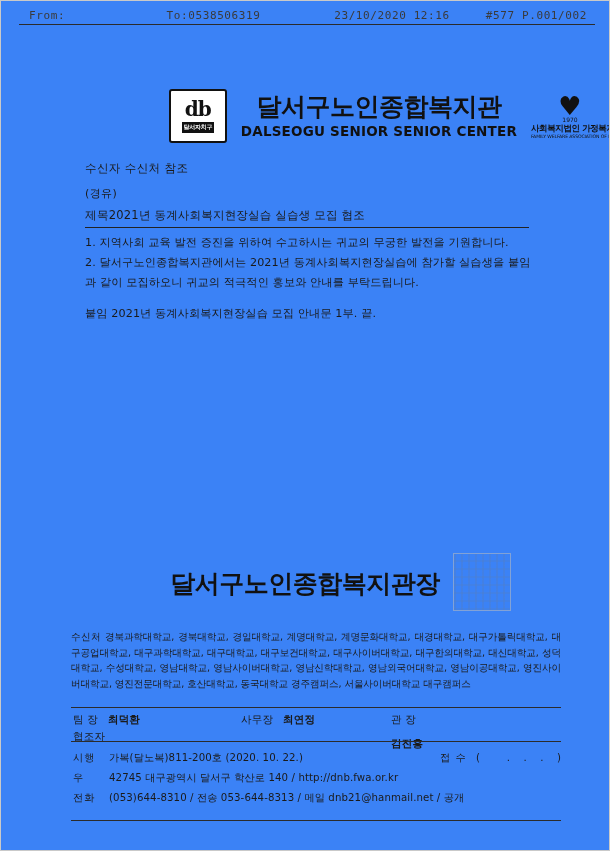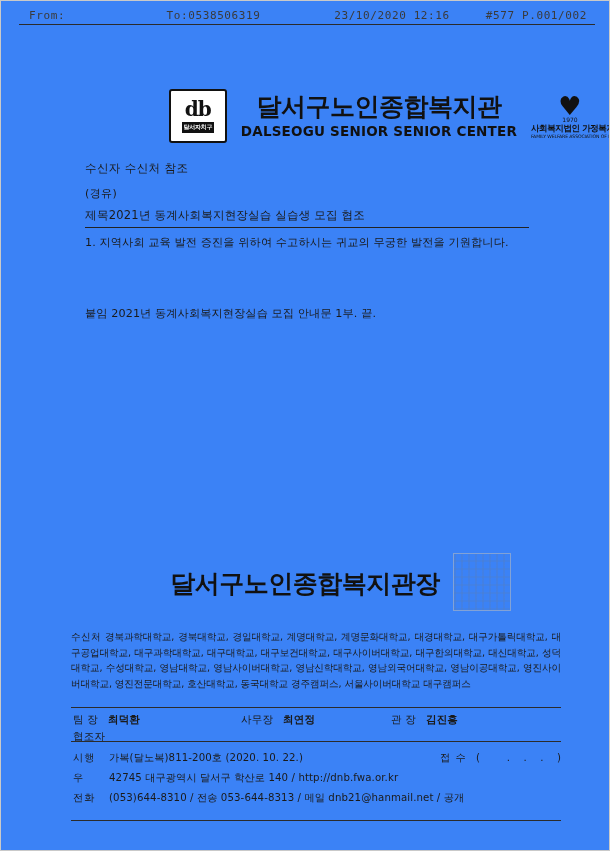--- a/index.html
+++ b/index.html
@@ -221,21 +221,21 @@
     top: 712px;
     font-size: 10.5px;
     letter-spacing: 0.2px;
   }
   .staff-row {
     display: flex;
   }
   .staff-cell { display: flex; gap: 10px; }
   .c1 { width: 168px; }
   .c2 { width: 150px; }
-  .c3 { width: 130px; }
+  .c3 { width: 130px; flex-direction: column; }
   .staff-name { font-weight: bold; }
   .staff-second {
     position: absolute;
     left: 72px;
     top: 729px;
     font-size: 10.5px;
     letter-spacing: 0.2px;
   }
   .meta {
     position: absolute;
@@ -282,20 +282,21 @@
 
   <div class="recipient">수신자  수신처 참조</div>
   <div class="via">(경유)</div>
 
   <div class="subject-row">
     <div class="subject-label">제목</div>
     <div class="subject-text">2021년 동계사회복지현장실습 실습생 모집 협조</div>
   </div>
 
   <div class="para para-1">1. 지역사회 교육 발전 증진을 위하여 수고하시는 귀교의 무궁한 발전을 기원합니다.</div>
+  <div class="para para-2">2. 달서구노인종합복지관에서는 2021년 동계사회복지현장실습에 참가할 실습생을 붙임과 같이 모집하오니 귀교의 적극적인 홍보와 안내를 부탁드립니다.</div>
   <div class="para attach">붙임  2021년 동계사회복지현장실습 모집 안내문 1부.  끝.</div>
 
   <div class="sign">달서구노인종합복지관장</div>
   <div class="seal"></div>
 
   <div class="footer">
     <span class="lbl">수신처</span>
     <span>경북과학대학교, 경북대학교, 경일대학교, 계명대학교, 계명문화대학교, 대경대학교, 대구가톨릭대학교, 대구공업대학교, 대구과학대학교, 대구대학교, 대구보건대학교, 대구사이버대학교, 대구한의대학교, 대신대학교, 성덕대학교, 수성대학교, 영남대학교, 영남사이버대학교, 영남신학대학교, 영남외국어대학교, 영남이공대학교, 영진사이버대학교, 영진전문대학교, 호산대학교, 동국대학교 경주캠퍼스, 서울사이버대학교 대구캠퍼스</span>
   </div>
 

